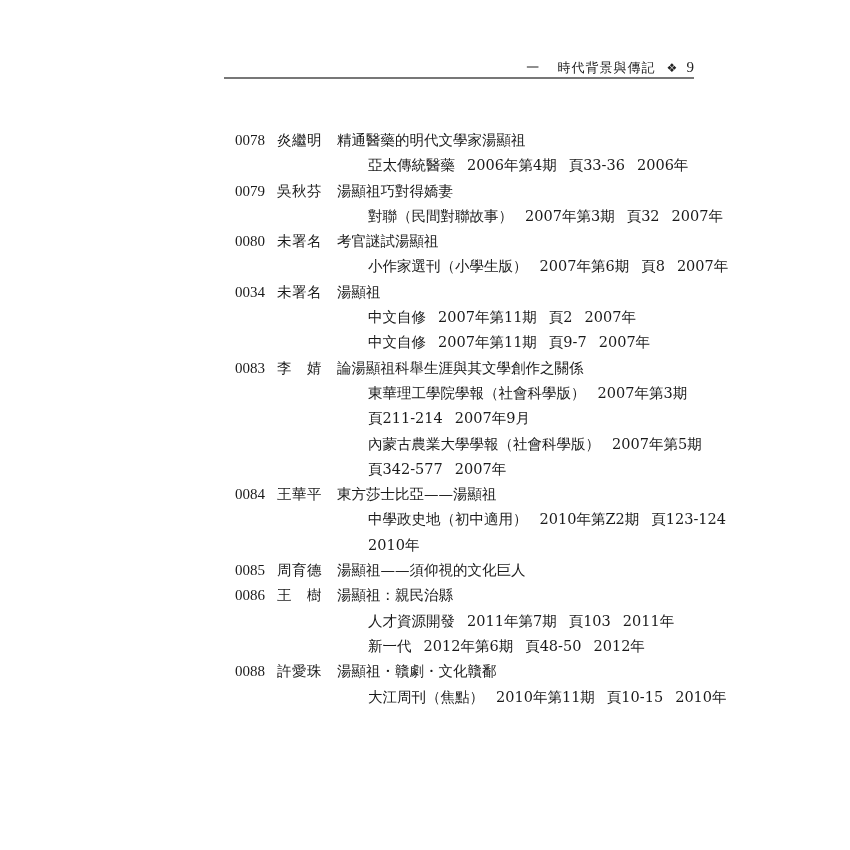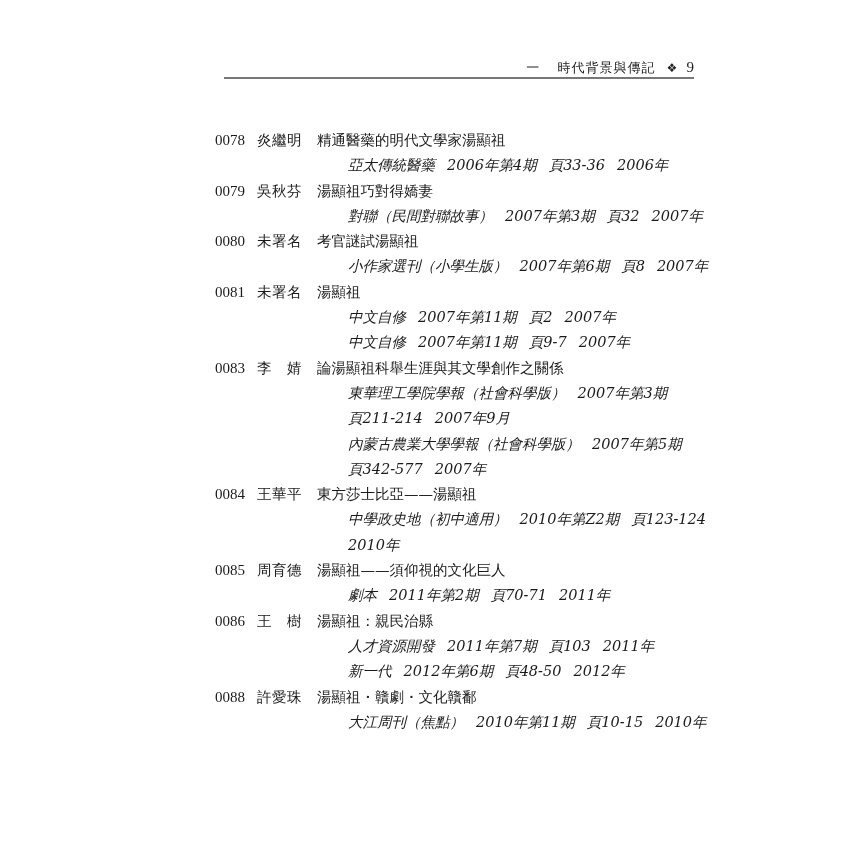--- a/index.html
+++ b/index.html
@@ -7,26 +7,26 @@
          font-family: "DejaVu Serif", "Liberation Serif", serif; color: #1a1a1a; }
   .page { position: absolute; left: 17px; top: 0; width: 850px; height: 850px; background: #fff; }
   .running-head { position: absolute; left: 207px; width: 470px; top: 58px; height: 18px;
                   text-align: right; font-size: 13px; line-height: 18px; color: #222; letter-spacing: 1px; }
   .running-head .chapter-num { margin-right: 12px; }
   .running-head .ornament { font-size: 12px; margin: 0 3px 0 6px; }
   .running-head .page-num { font-family: "Liberation Serif", serif; font-size: 15px; letter-spacing: 0; }
   .head-rule { position: absolute; left: 207px; top: 77px; width: 470px; height: 0;
                border-top: 2px solid #777; }
   .entries { position: absolute; left: 198px; top: 128px; width: 520px; }
-  .line { height: 25.3px; line-height: 25.3px; font-size: 14.5px; white-space: nowrap; position: relative; }
+  .line { height: 25.3px; line-height: 25.3px; font-size: 14.5px; white-space: nowrap; position: relative; margin-left: 20px; }
   .line .num { display: inline-block; width: 42px; font-family: "Liberation Serif", serif; font-size: 15px; }
   .line .author { display: inline-block; width: 60px; letter-spacing: 0.5px; }
   .line .title { display: inline-block; }
   .line.sub { padding-left: 133px; }
-  .line.sub span.seg { margin-right: 12px; font-style: italic; }
+  .line.sub span.seg { margin-right: 12px; }
   .line.sub span.seg:last-child { margin-right: 0; }
 </style>
 </head>
 <body>
 
 <div class="page">
 
   <div class="running-head">
     <span class="chapter-num">一</span>
     <span class="chapter-title">時代背景與傳記</span>
@@ -35,33 +35,32 @@
   </div>
   <div class="head-rule"></div>
 
   <div class="entries" id="entries">
       <div class="line main"><span class="num">0078</span><span class="author">炎繼明</span><span class="title">精通醫藥的明代文學家湯顯祖</span></div>
       <div class="line sub"><span class="seg">亞太傳統醫藥</span><span class="seg">2006年第4期</span><span class="seg">頁33-36</span><span class="seg">2006年</span></div>
       <div class="line main"><span class="num">0079</span><span class="author">吳秋芬</span><span class="title">湯顯祖巧對得嬌妻</span></div>
       <div class="line sub"><span class="seg">對聯（民間對聯故事）</span><span class="seg">2007年第3期</span><span class="seg">頁32</span><span class="seg">2007年</span></div>
       <div class="line main"><span class="num">0080</span><span class="author">未署名</span><span class="title">考官謎試湯顯祖</span></div>
       <div class="line sub"><span class="seg">小作家選刊（小學生版）</span><span class="seg">2007年第6期</span><span class="seg">頁8</span><span class="seg">2007年</span></div>
-      <div class="line main"><span class="num">0081</span><span class="author">未署名</span><span class="title">湯顯祖</span></div>
+      <div class="line main"><span class="num">0034</span><span class="author">未署名</span><span class="title">湯顯祖</span></div>
       <div class="line sub"><span class="seg">中文自修</span><span class="seg">2007年第11期</span><span class="seg">頁2</span><span class="seg">2007年</span></div>
       <div class="line sub"><span class="seg">中文自修</span><span class="seg">2007年第11期</span><span class="seg">頁9-7</span><span class="seg">2007年</span></div>
       <div class="line main"><span class="num">0083</span><span class="author">李　婧</span><span class="title">論湯顯祖科舉生涯與其文學創作之關係</span></div>
       <div class="line sub"><span class="seg">東華理工學院學報（社會科學版）</span><span class="seg">2007年第3期</span></div>
       <div class="line sub"><span class="seg">頁211-214</span><span class="seg">2007年9月</span></div>
       <div class="line sub"><span class="seg">內蒙古農業大學學報（社會科學版）</span><span class="seg">2007年第5期</span></div>
       <div class="line sub"><span class="seg">頁342-577</span><span class="seg">2007年</span></div>
       <div class="line main"><span class="num">0084</span><span class="author">王華平</span><span class="title">東方莎士比亞——湯顯祖</span></div>
       <div class="line sub"><span class="seg">中學政史地（初中適用）</span><span class="seg">2010年第Z2期</span><span class="seg">頁123-124</span></div>
       <div class="line sub"><span class="seg">2010年</span></div>
       <div class="line main"><span class="num">0085</span><span class="author">周育德</span><span class="title">湯顯祖——須仰視的文化巨人</span></div>
-      <div class="line sub"><span class="seg">劇本</span><span class="seg">2011年第2期</span><span class="seg">頁70-71</span><span class="seg">2011年</span></div>
       <div class="line main"><span class="num">0086</span><span class="author">王　樹</span><span class="title">湯顯祖：親民治縣</span></div>
       <div class="line sub"><span class="seg">人才資源開發</span><span class="seg">2011年第7期</span><span class="seg">頁103</span><span class="seg">2011年</span></div>
       <div class="line sub"><span class="seg">新一代</span><span class="seg">2012年第6期</span><span class="seg">頁48-50</span><span class="seg">2012年</span></div>
       <div class="line main"><span class="num">0088</span><span class="author">許愛珠</span><span class="title">湯顯祖・贛劇・文化贛鄱</span></div>
       <div class="line sub"><span class="seg">大江周刊（焦點）</span><span class="seg">2010年第11期</span><span class="seg">頁10-15</span><span class="seg">2010年</span></div>
     </div>
 
 </div>
 
 </body></html>

